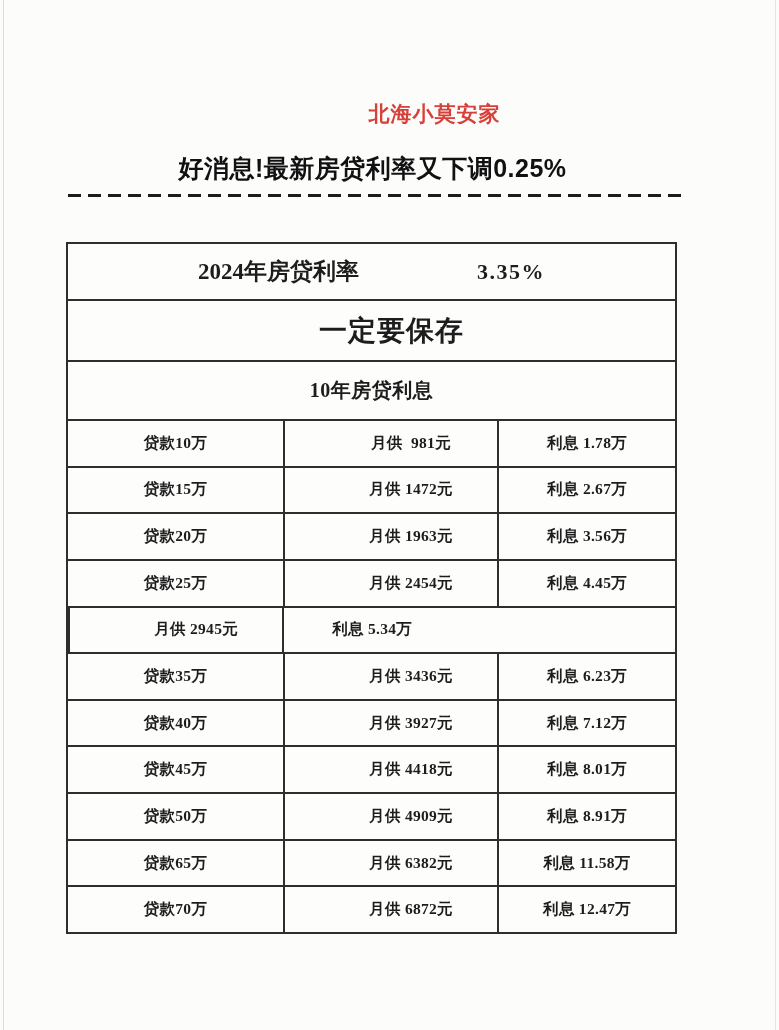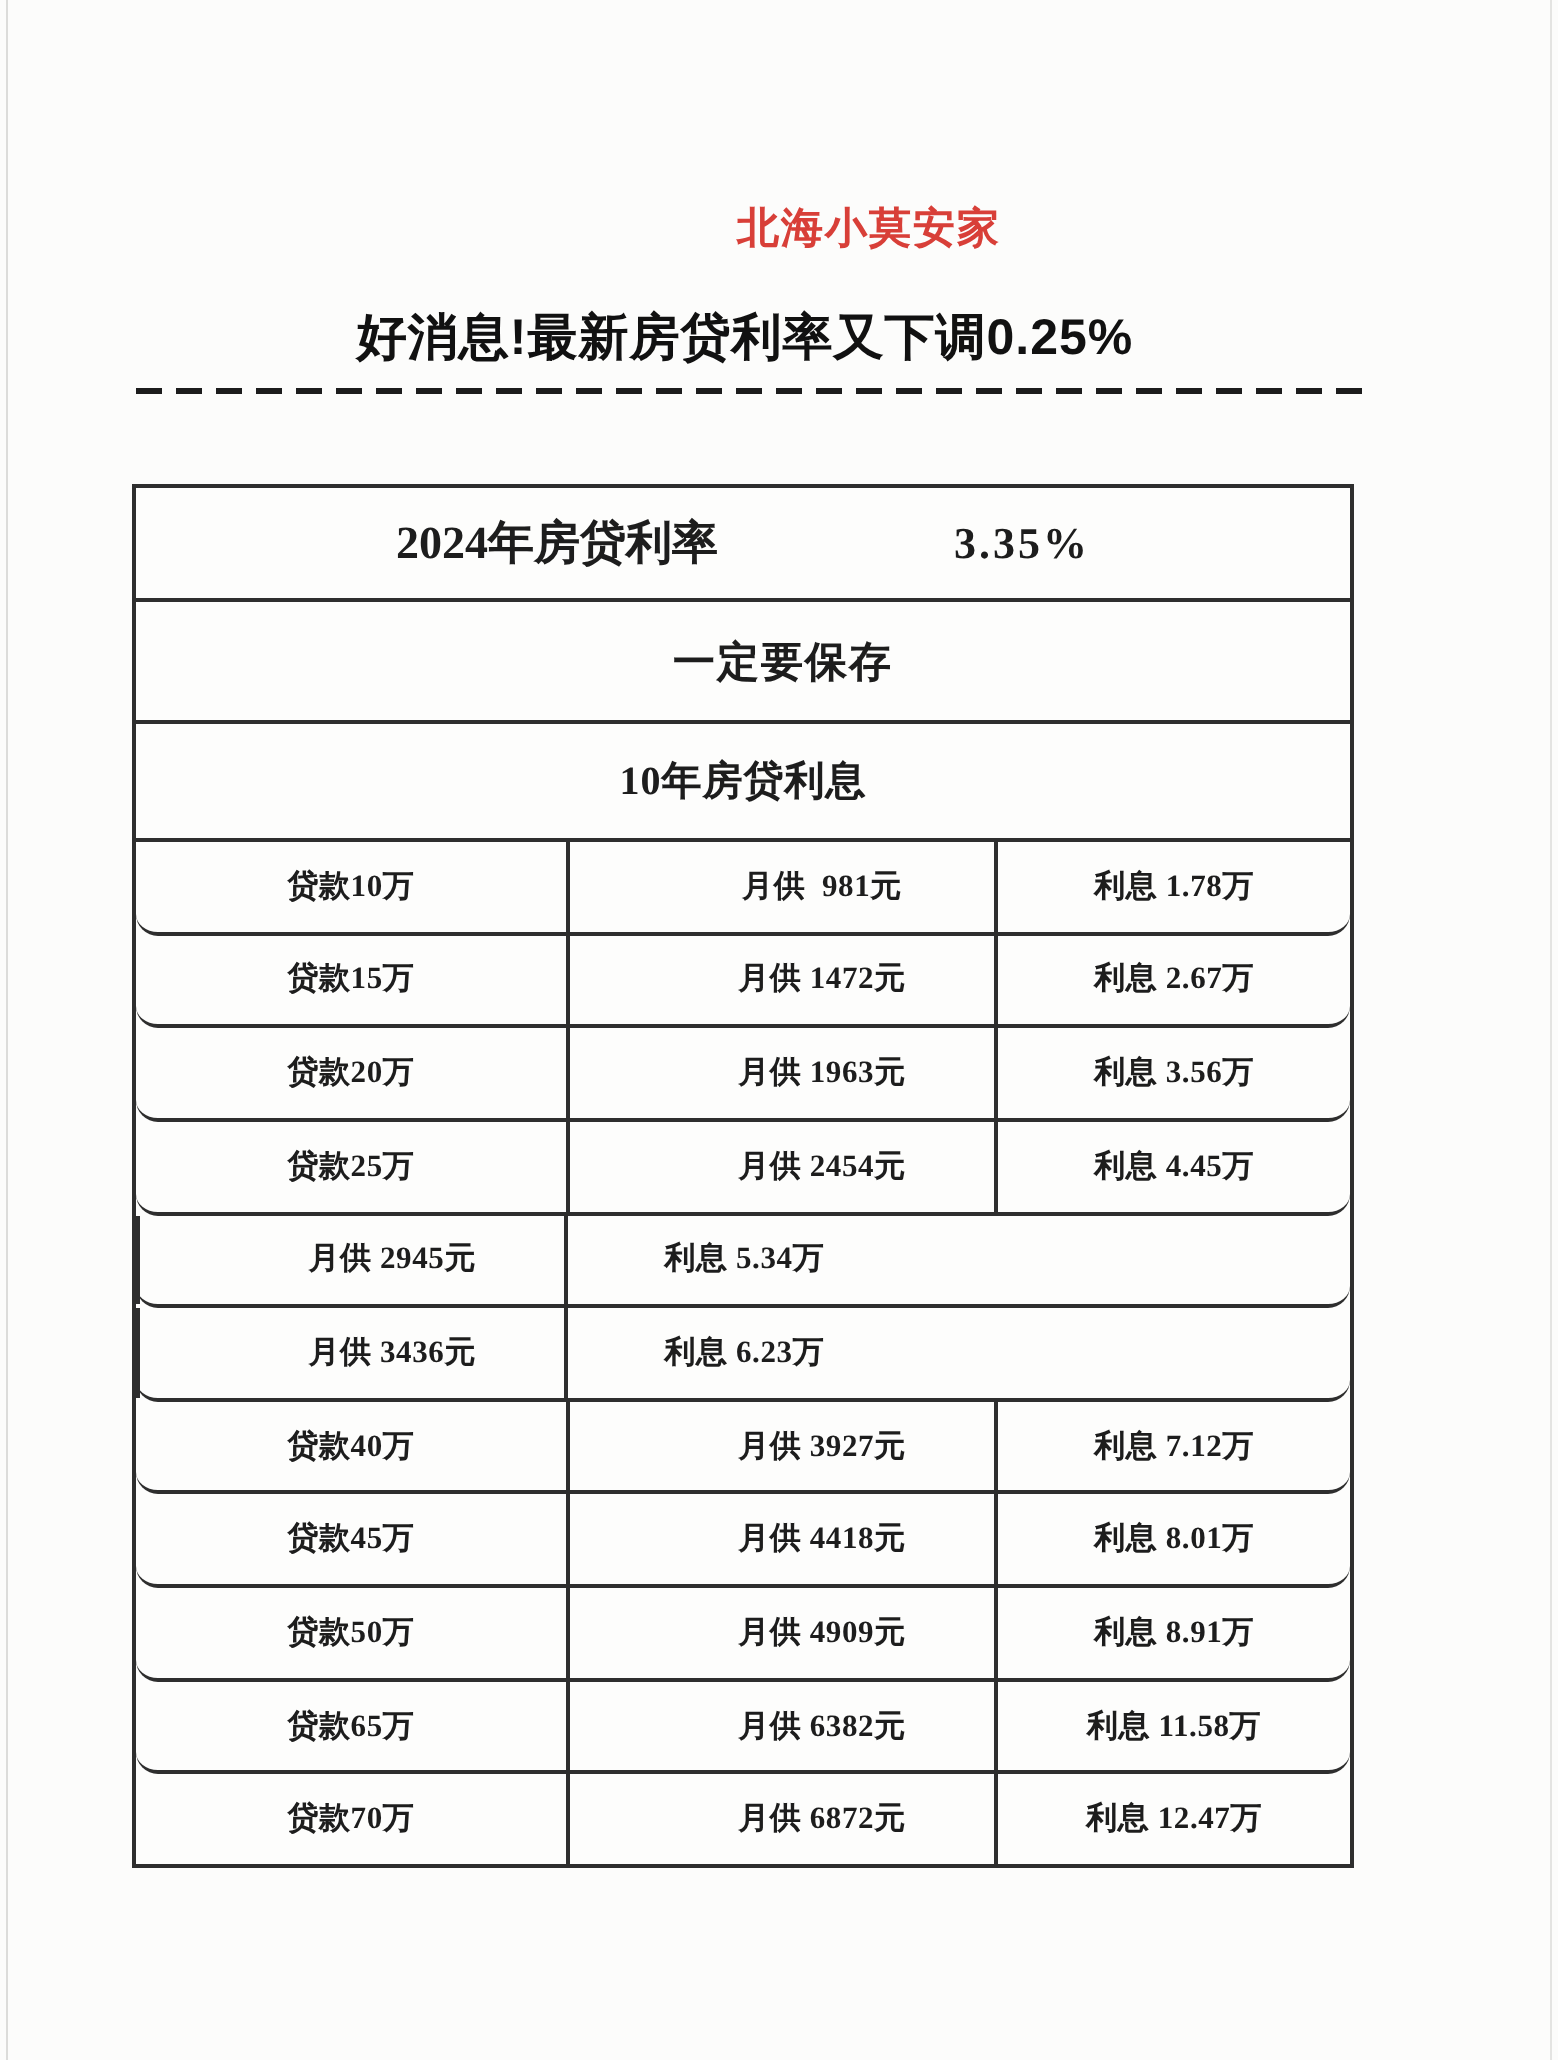--- a/index.html
+++ b/index.html
@@ -62,31 +62,30 @@
   }
   .thead-row {
     display: flex; align-items: center; justify-content: center;
     box-sizing: border-box;
     border-bottom: 2px solid var(--table-border);
     font-weight: 700;
     white-space: pre;
   }
   .thead-row-1 { height: 57px; gap: 118px; font-size: 23px; }
   .thead-row-1 .rate-value { font-size: 22px; letter-spacing: 1.5px; }
-  .thead-row-2 { height: 61px; font-size: 21px; letter-spacing: 1px; padding-left: 40px; }
+  .thead-row-2 { height: 61px; font-size: 28px; letter-spacing: 1px; padding-left: 40px; }
   .thead-row-3 { height: 59px; font-size: 20px; letter-spacing: 0.5px; text-align: center; }
   .tbody {
     display: flex; flex-direction: column;
     height: 511px;
   }
   .data-row {
     display: flex; flex: 1;
     border-bottom: 2px solid var(--table-border);
     box-sizing: border-box;
-    border-radius: 11px;
   }
   .data-row.last { border-bottom: none; }
   .cell {
     box-sizing: border-box;
     display: flex; align-items: center; justify-content: center;
     font-size: 15.5px;
     font-weight: 700;
     white-space: pre;
     letter-spacing: 0.3px;
   }
@@ -134,20 +133,21 @@
         <div class="data-row">
     <span class="cell cell-loan">贷款25万</span>
     <span class="cell cell-monthly">月供 2454元</span>
     <span class="cell cell-interest">利息 4.45万</span>
   </div>
         <div class="data-row">
     <span class="cell cell-monthly">月供 2945元</span>
     <span class="cell cell-interest">利息 5.34万</span>
   </div>
         <div class="data-row">
+    <span class="cell cell-loan">贷款35万</span>
     <span class="cell cell-monthly">月供 3436元</span>
     <span class="cell cell-interest">利息 6.23万</span>
   </div>
         <div class="data-row">
     <span class="cell cell-loan">贷款40万</span>
     <span class="cell cell-monthly">月供 3927元</span>
     <span class="cell cell-interest">利息 7.12万</span>
   </div>
         <div class="data-row">
     <span class="cell cell-loan">贷款45万</span>

